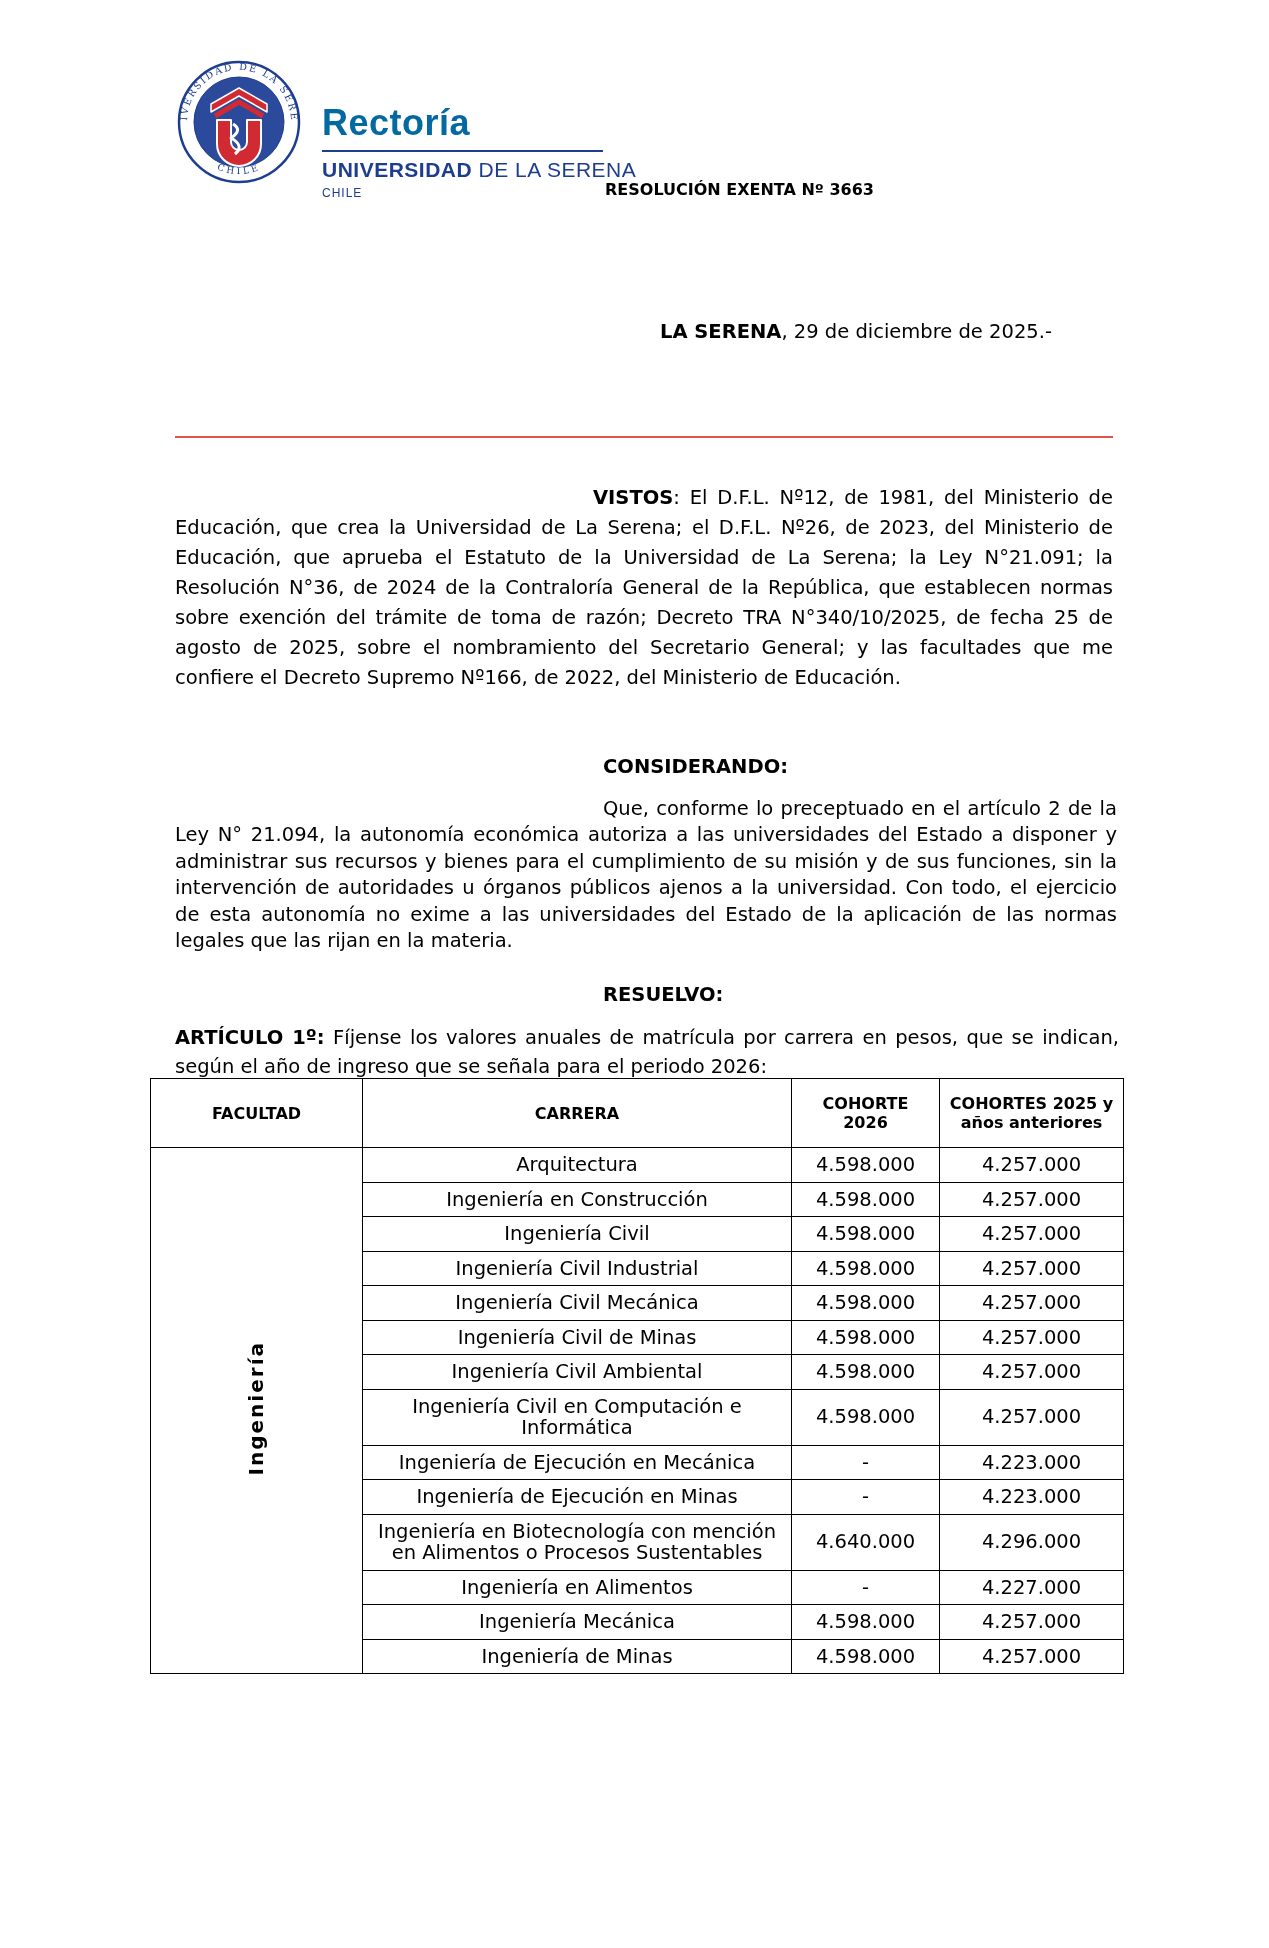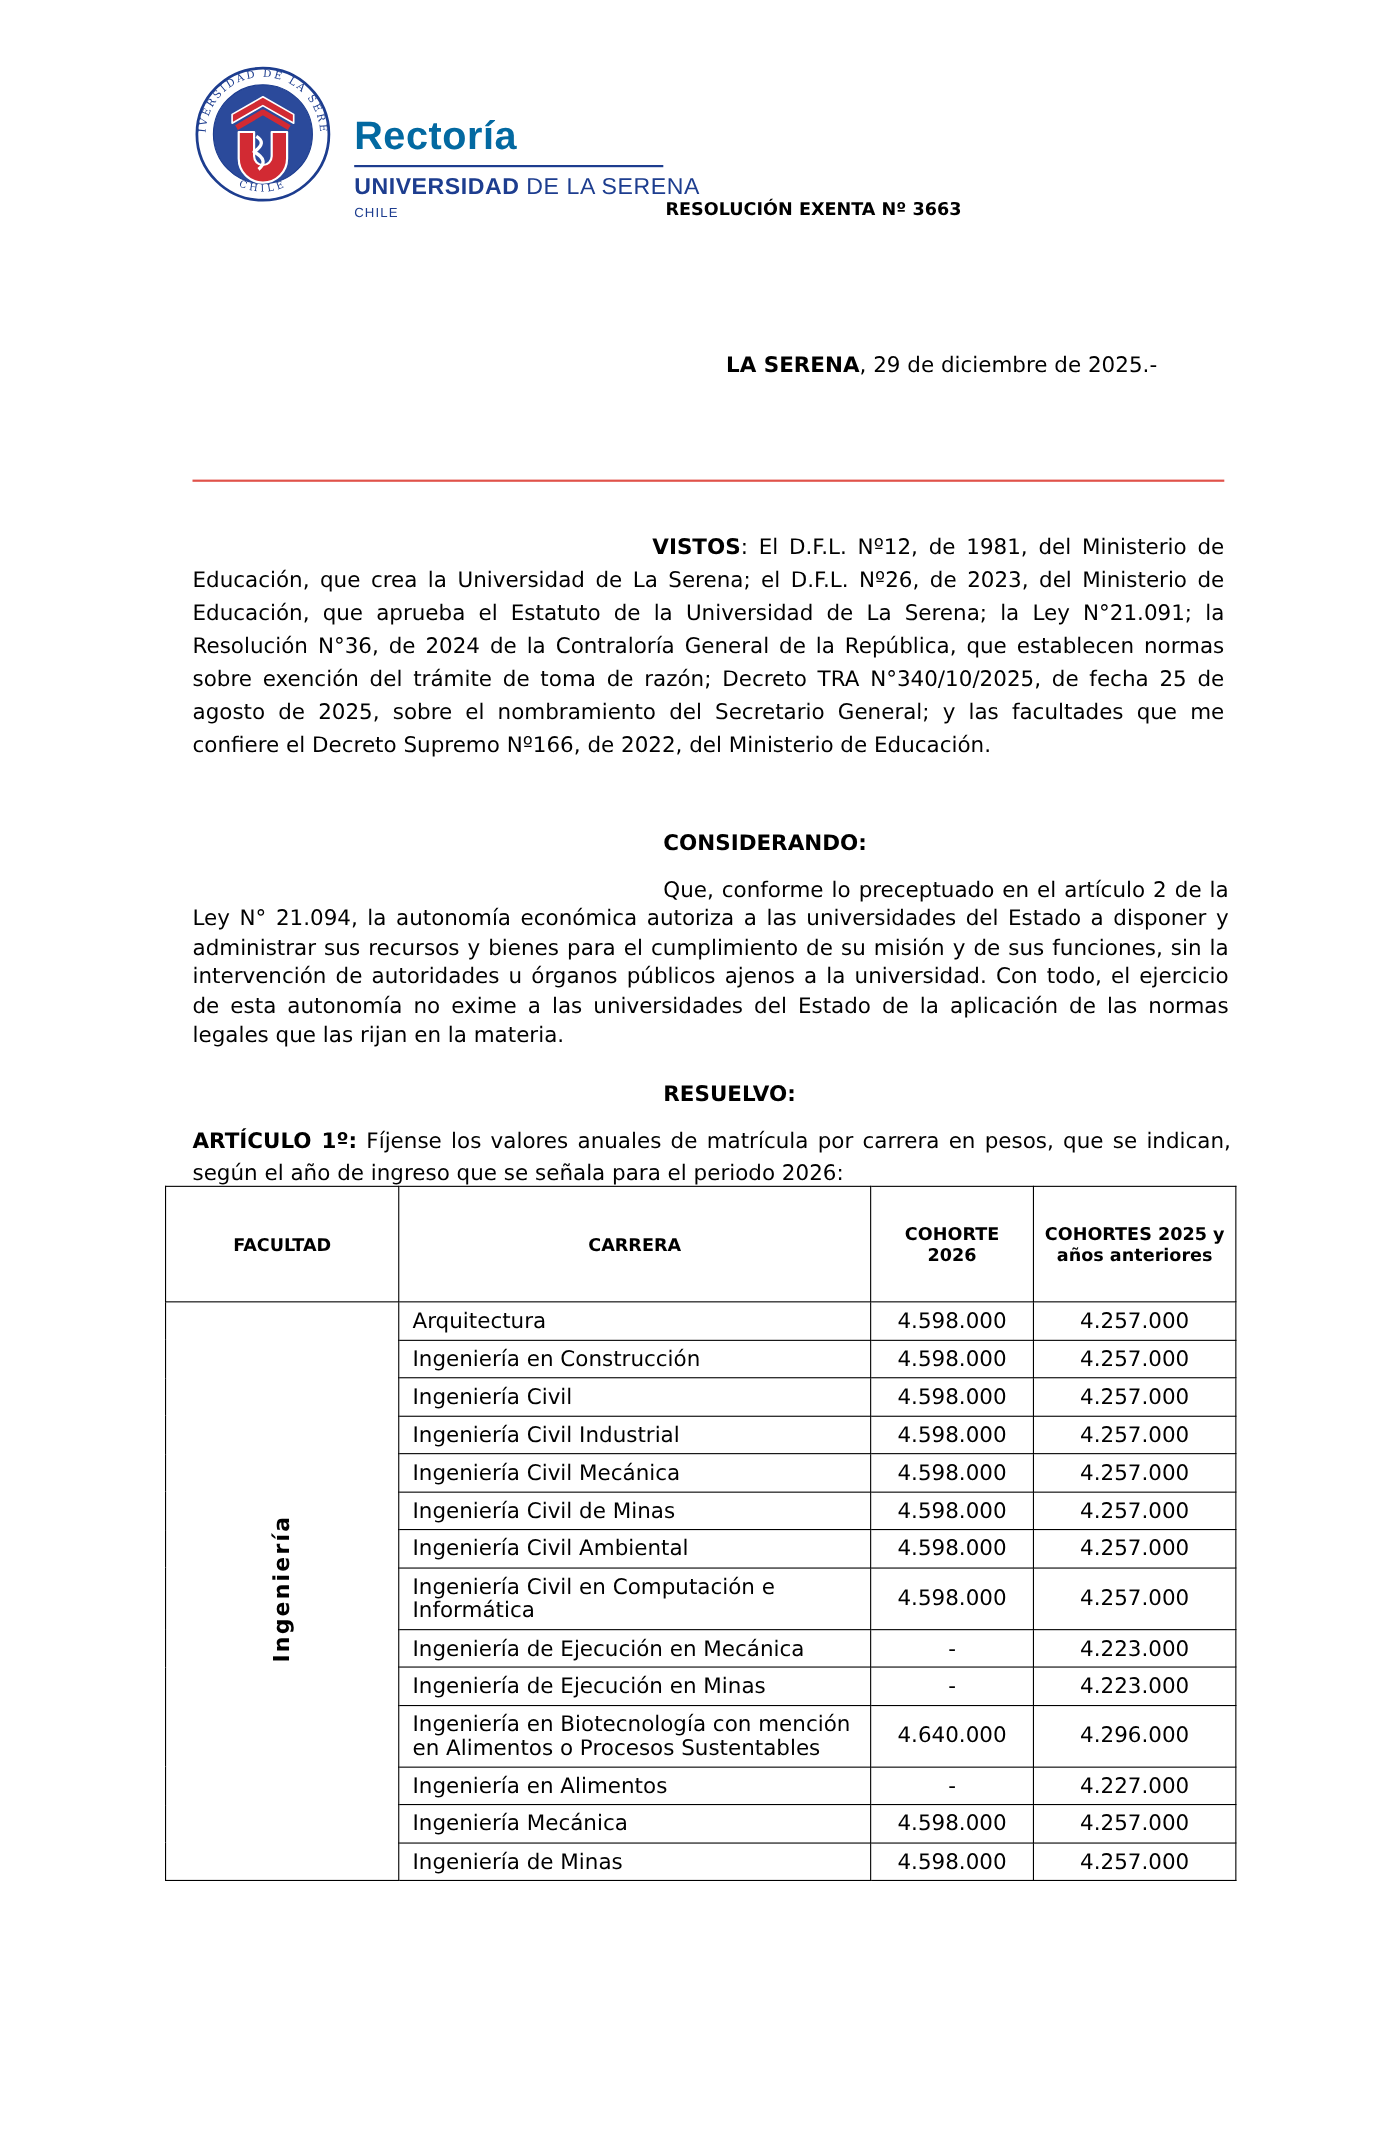--- a/index.html
+++ b/index.html
@@ -48,24 +48,24 @@
     font-size:19.5px;
   }
   .fee-table col.c-fac{width:212px;}
   .fee-table col.c-car{width:429px;}
   .fee-table col.c-2026{width:148px;}
   .fee-table col.c-2025{width:184px;}
   .fee-table th,.fee-table td{border:1.6px solid #000;}
   .fee-table th{
     font-size:16px;font-weight:bold;line-height:19px;
     text-align:center;vertical-align:middle;
-    padding:24px 8px;height:56px;
+    padding:6px 8px;height:56px;
   }
   .fee-table td{padding:6px 12px;line-height:21.5px;vertical-align:middle;}
-  .fee-table td.carrera{text-align:left;}
+  .fee-table td.carrera{text-align:center;}
   .fee-table td.num{text-align:center;}
   .fee-table td.fac-cell{text-align:center;vertical-align:middle;}
   .faculty-label{
     writing-mode:vertical-rl;transform:rotate(180deg);
     font-weight:bold;font-size:20px;letter-spacing:2px;
     display:inline-block;
   }
 </style>
 </head>
 <body>

